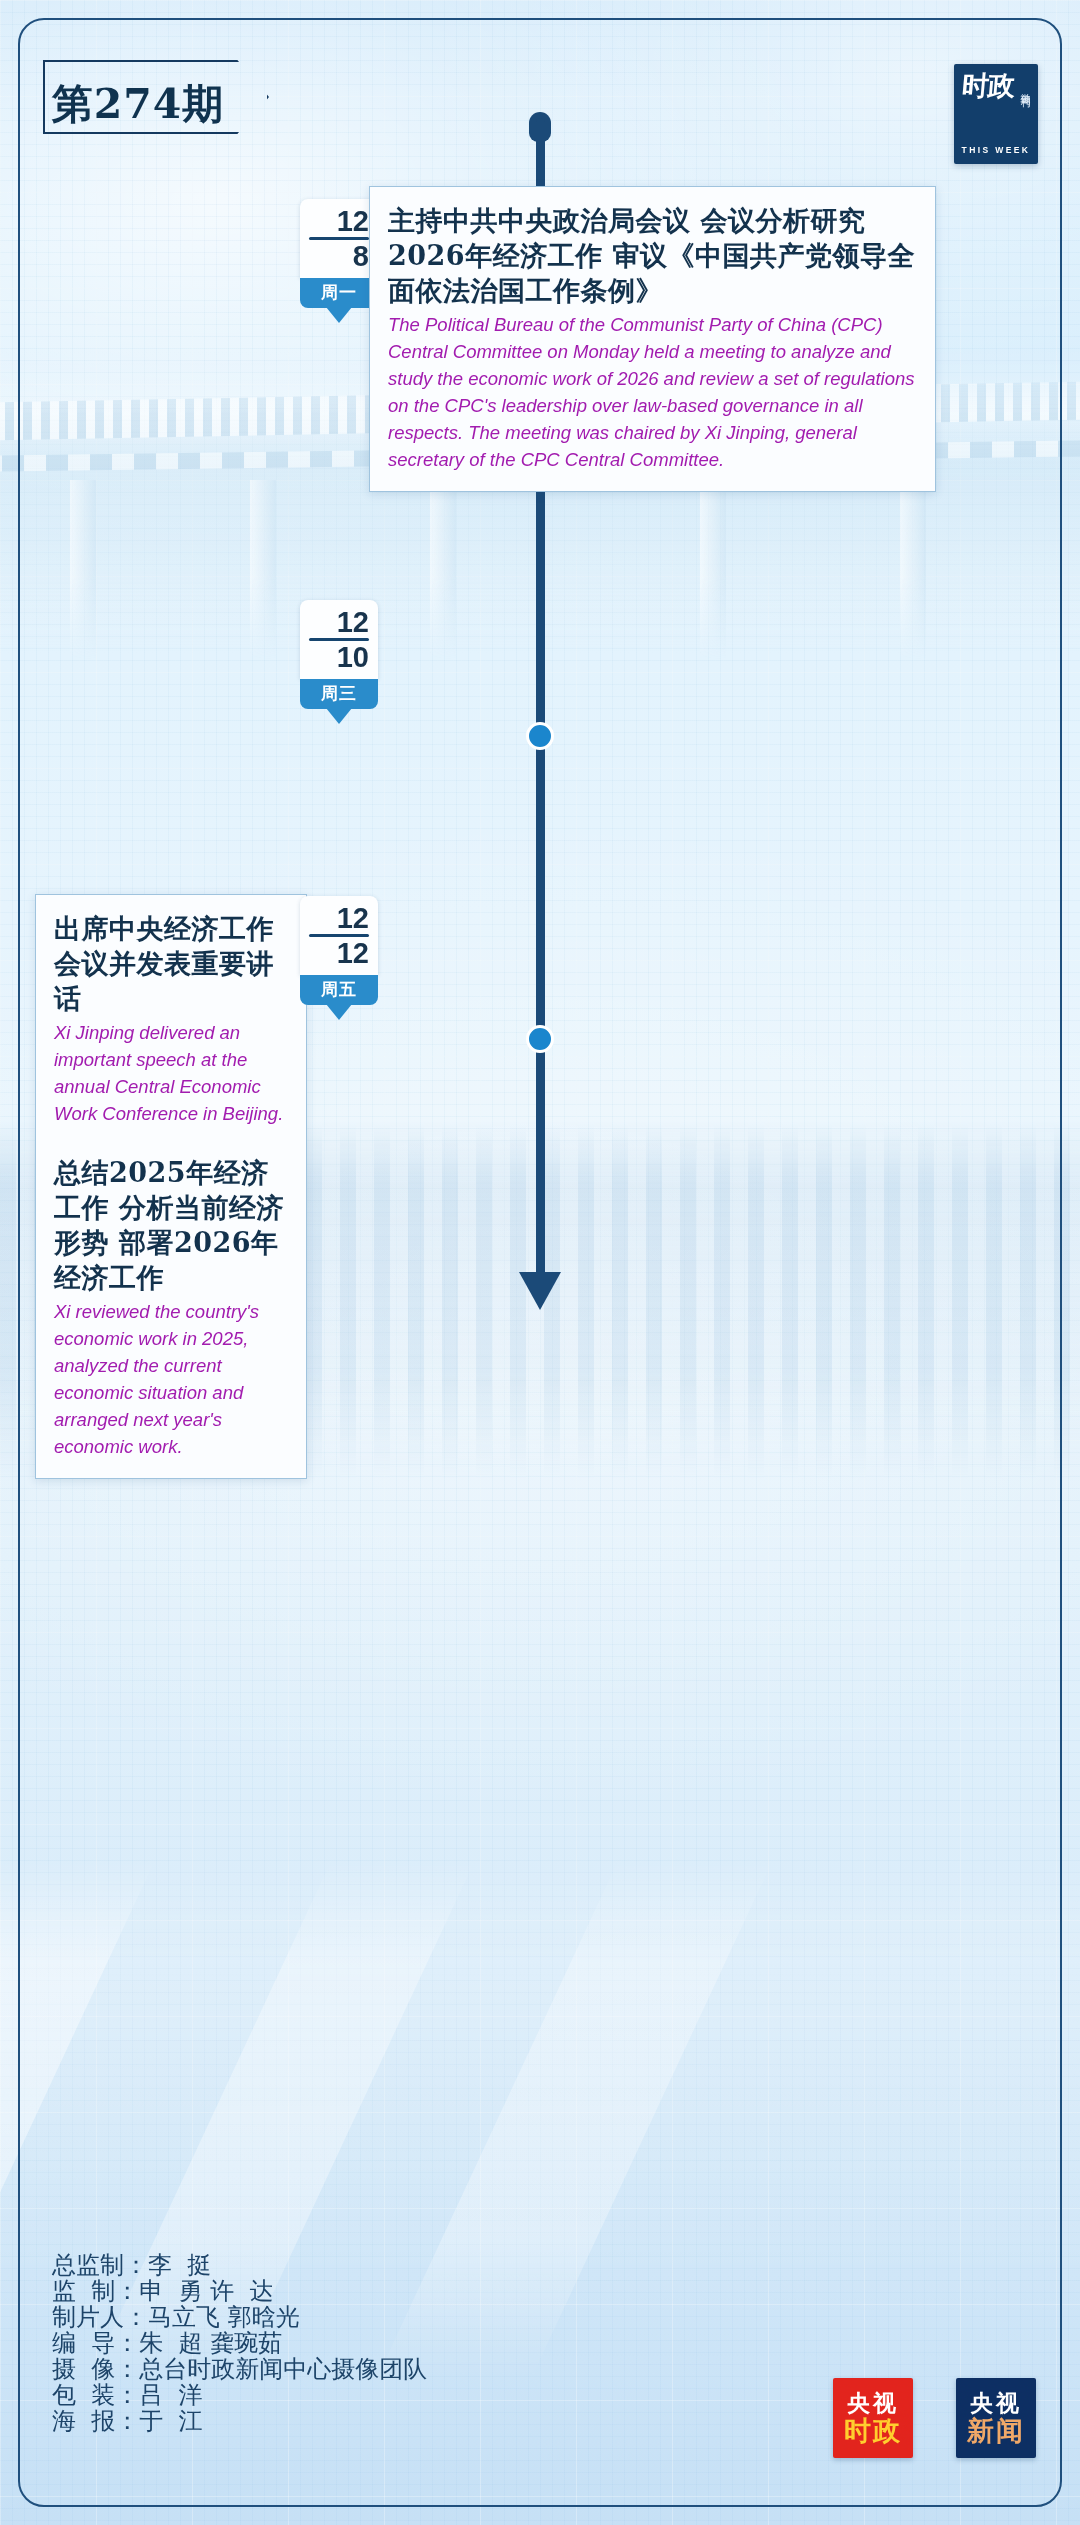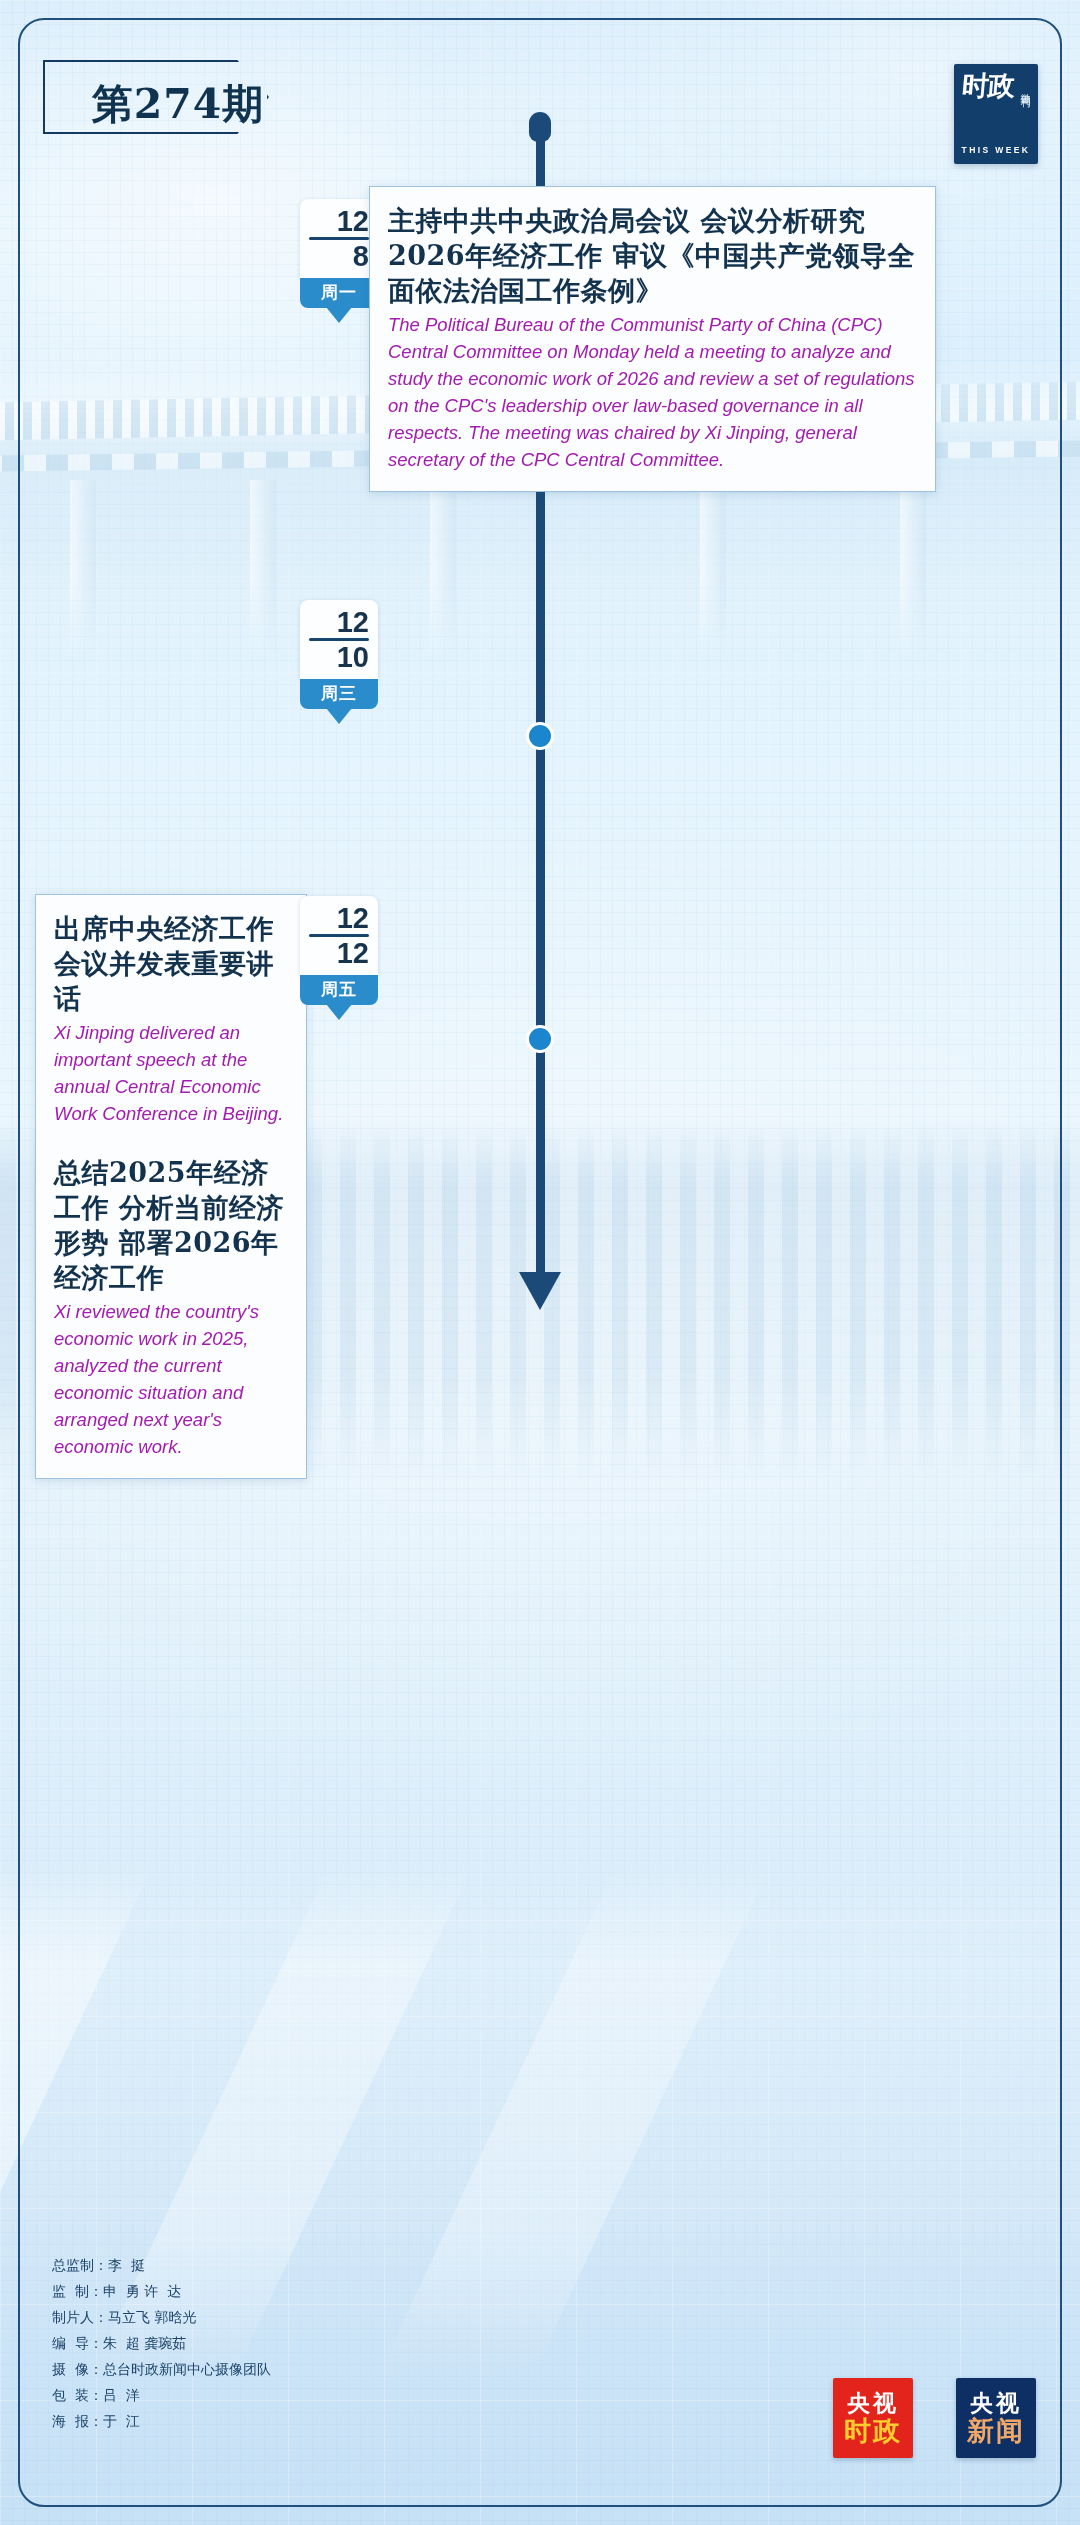--- a/index.html
+++ b/index.html
@@ -92,21 +92,20 @@
     background:transparent;
     -webkit-clip-path:polygon(0 0, 85% 0, 99% 50%, 85% 100%, 0 100%);
             clip-path:polygon(0 0, 85% 0, 99% 50%, 85% 100%, 0 100%);
   }
   #issue-badge .txt{
     position:absolute;left:0;top:0;width:190px;height:88px;
     display:flex;align-items:center;justify-content:center;
     font-family:"DejaVu Serif","Liberation Serif",serif;
     font-weight:700;font-size:41px;letter-spacing:1px;color:#10334f;
     white-space:nowrap;
-    margin-left:40px;
   }
 
   
   #masthead{
     position:absolute;right:42px;top:64px;width:84px;height:100px;
     background:#123e6b;border-radius:2px;
     box-shadow:0 2px 6px rgba(20,60,100,.28);
     display:flex;flex-direction:column;align-items:center;justify-content:flex-end;
     padding-bottom:9px;box-sizing:border-box;
   }
@@ -193,21 +192,21 @@
     font-family:"Liberation Sans",sans-serif;
     font-size:18.5px;line-height:27px;color:#a21caf;font-style:italic;
   }
   .card h3 + p{margin-top:3px;}
   .card p + h3{margin-top:28px;}
 
   
   #credits{
     position:absolute;left:52px;top:2252px;
     font-family:"DejaVu Sans","Liberation Sans",sans-serif;
-    font-size:14px;line-height:26px;color:#1d4469;white-space:pre;
+    font-size:24px;line-height:26px;color:#1d4469;white-space:pre;
   }
   #footer-logos{position:absolute;right:44px;top:2378px;display:flex;gap:22px;}
   .flogo{
     width:80px;height:80px;position:relative;border-radius:2px;
     display:flex;flex-direction:column;align-items:center;justify-content:center;
     font-family:"DejaVu Sans","Liberation Sans",sans-serif;font-weight:700;
     box-shadow:0 2px 5px rgba(20,60,100,.25);
     margin-left:21px;
   }
   .flogo .l1{font-size:23px;line-height:26px;letter-spacing:3px;}

